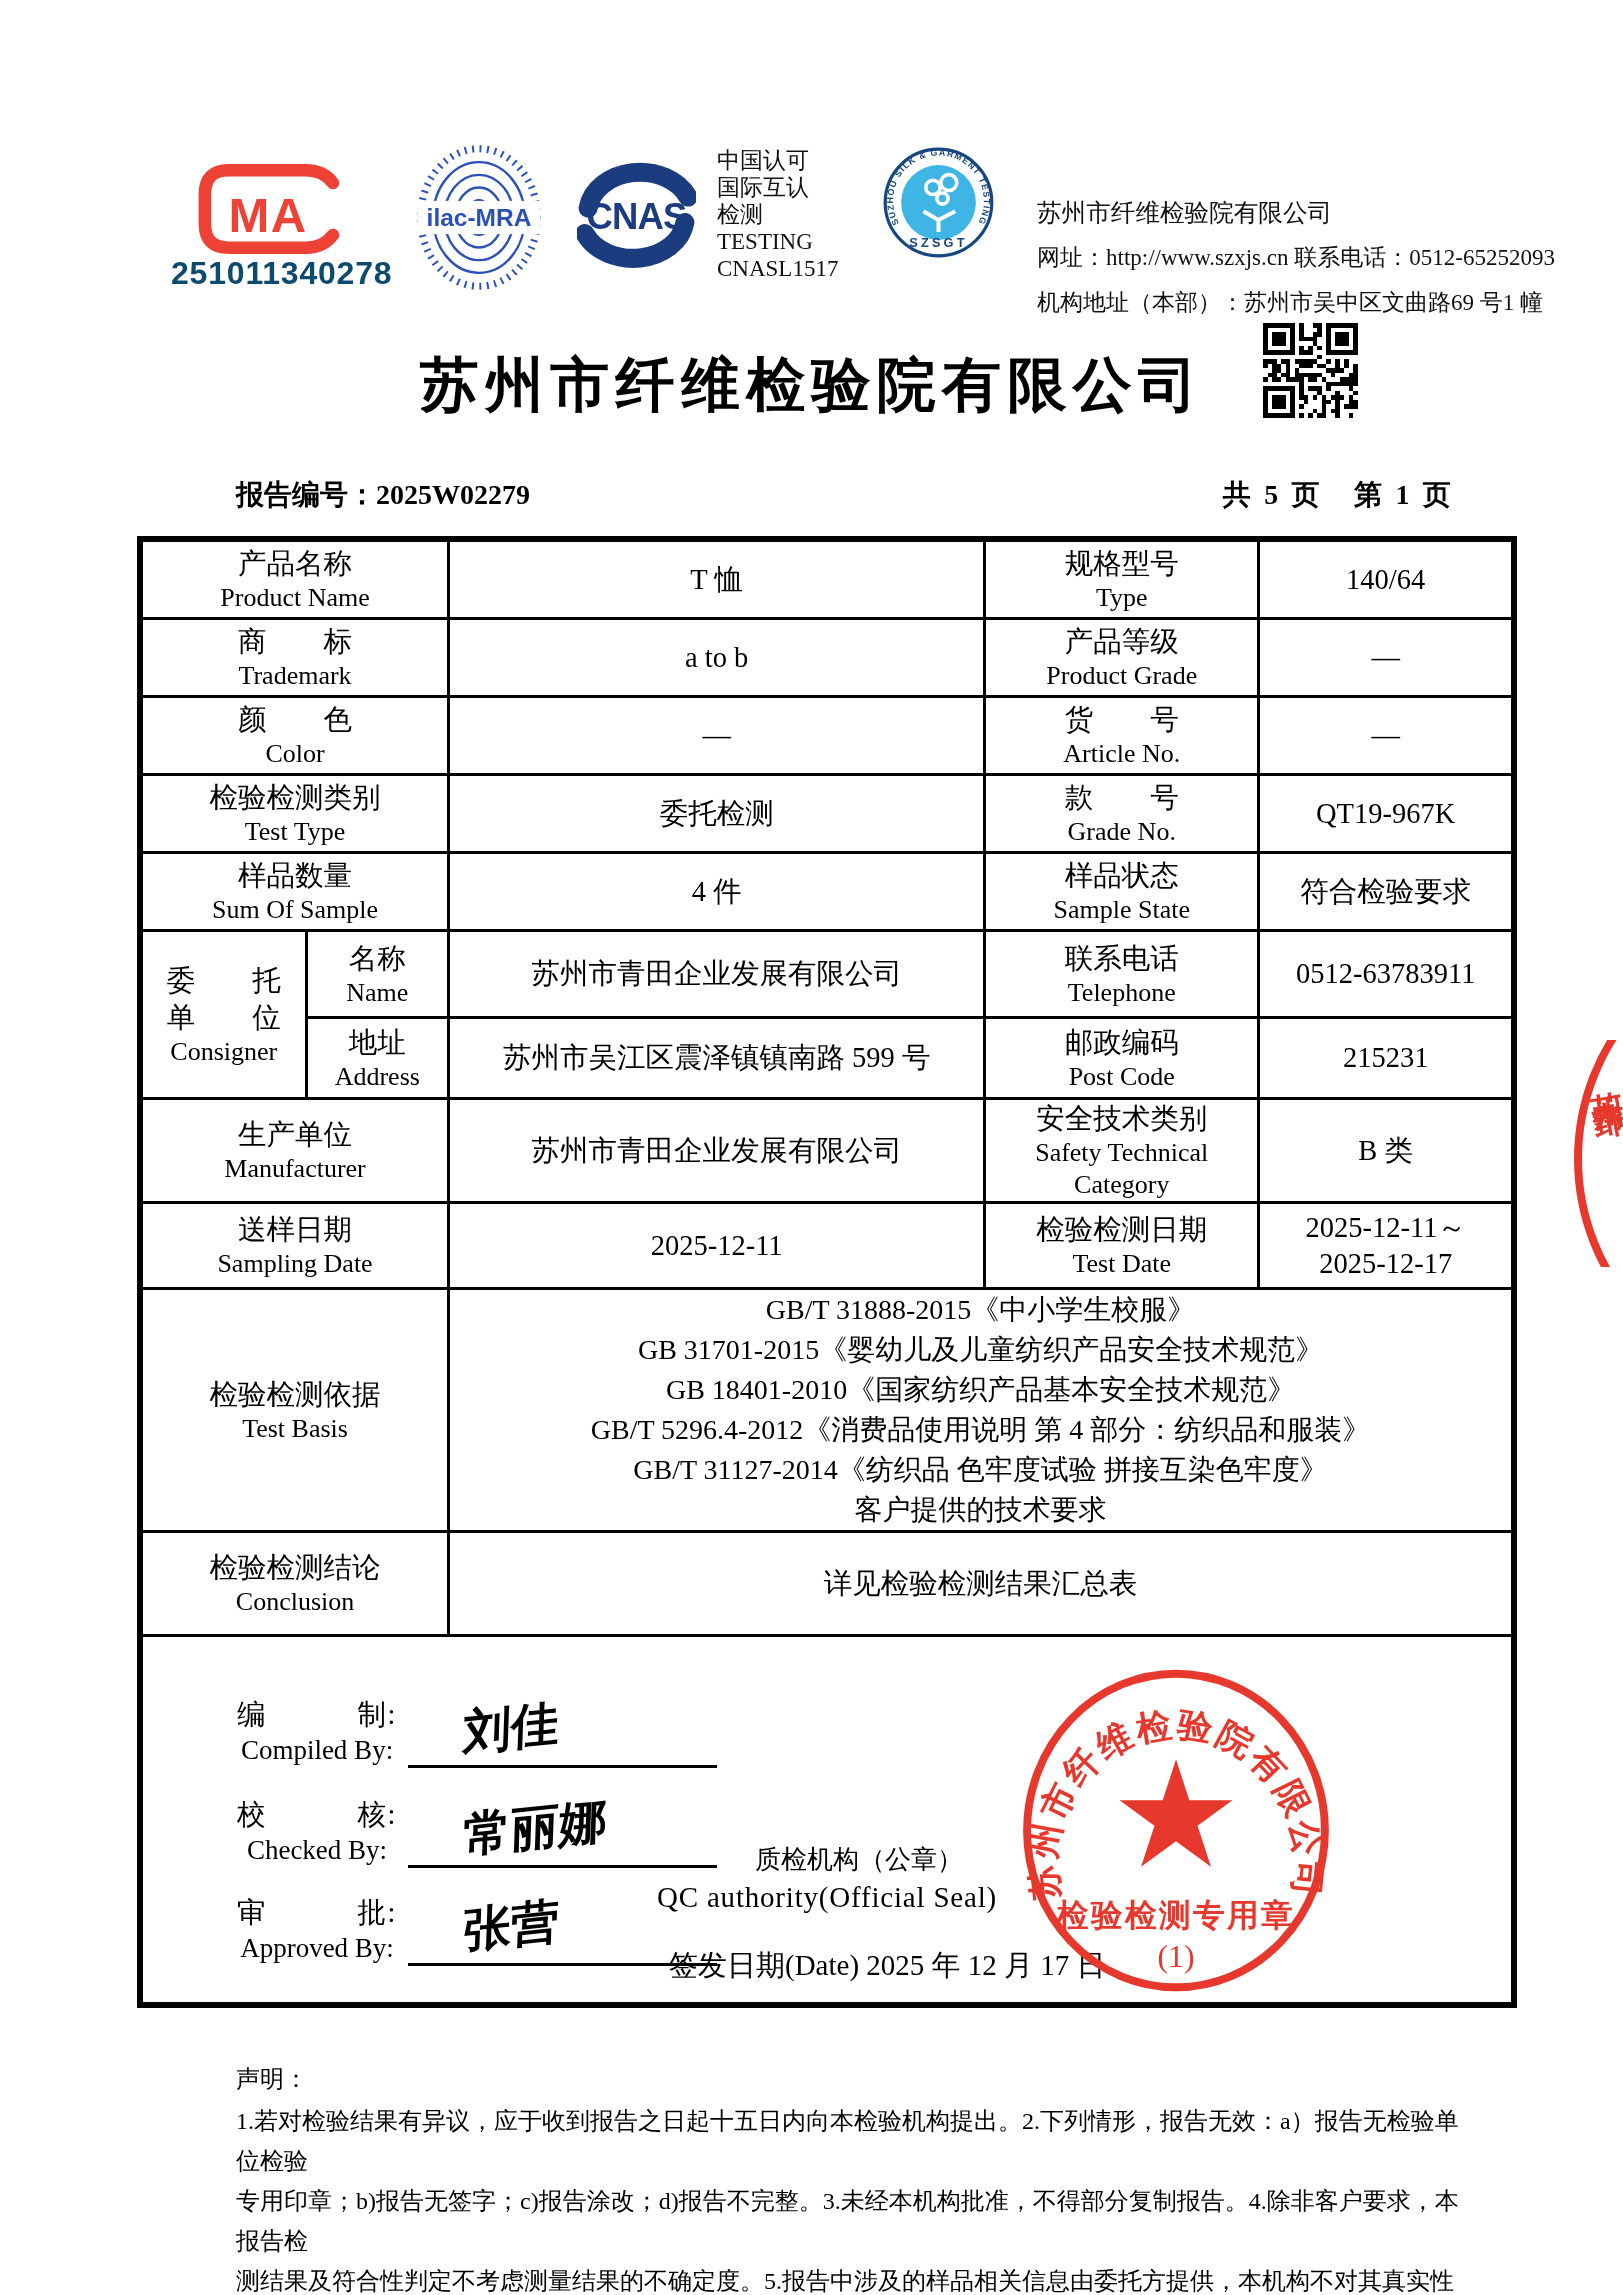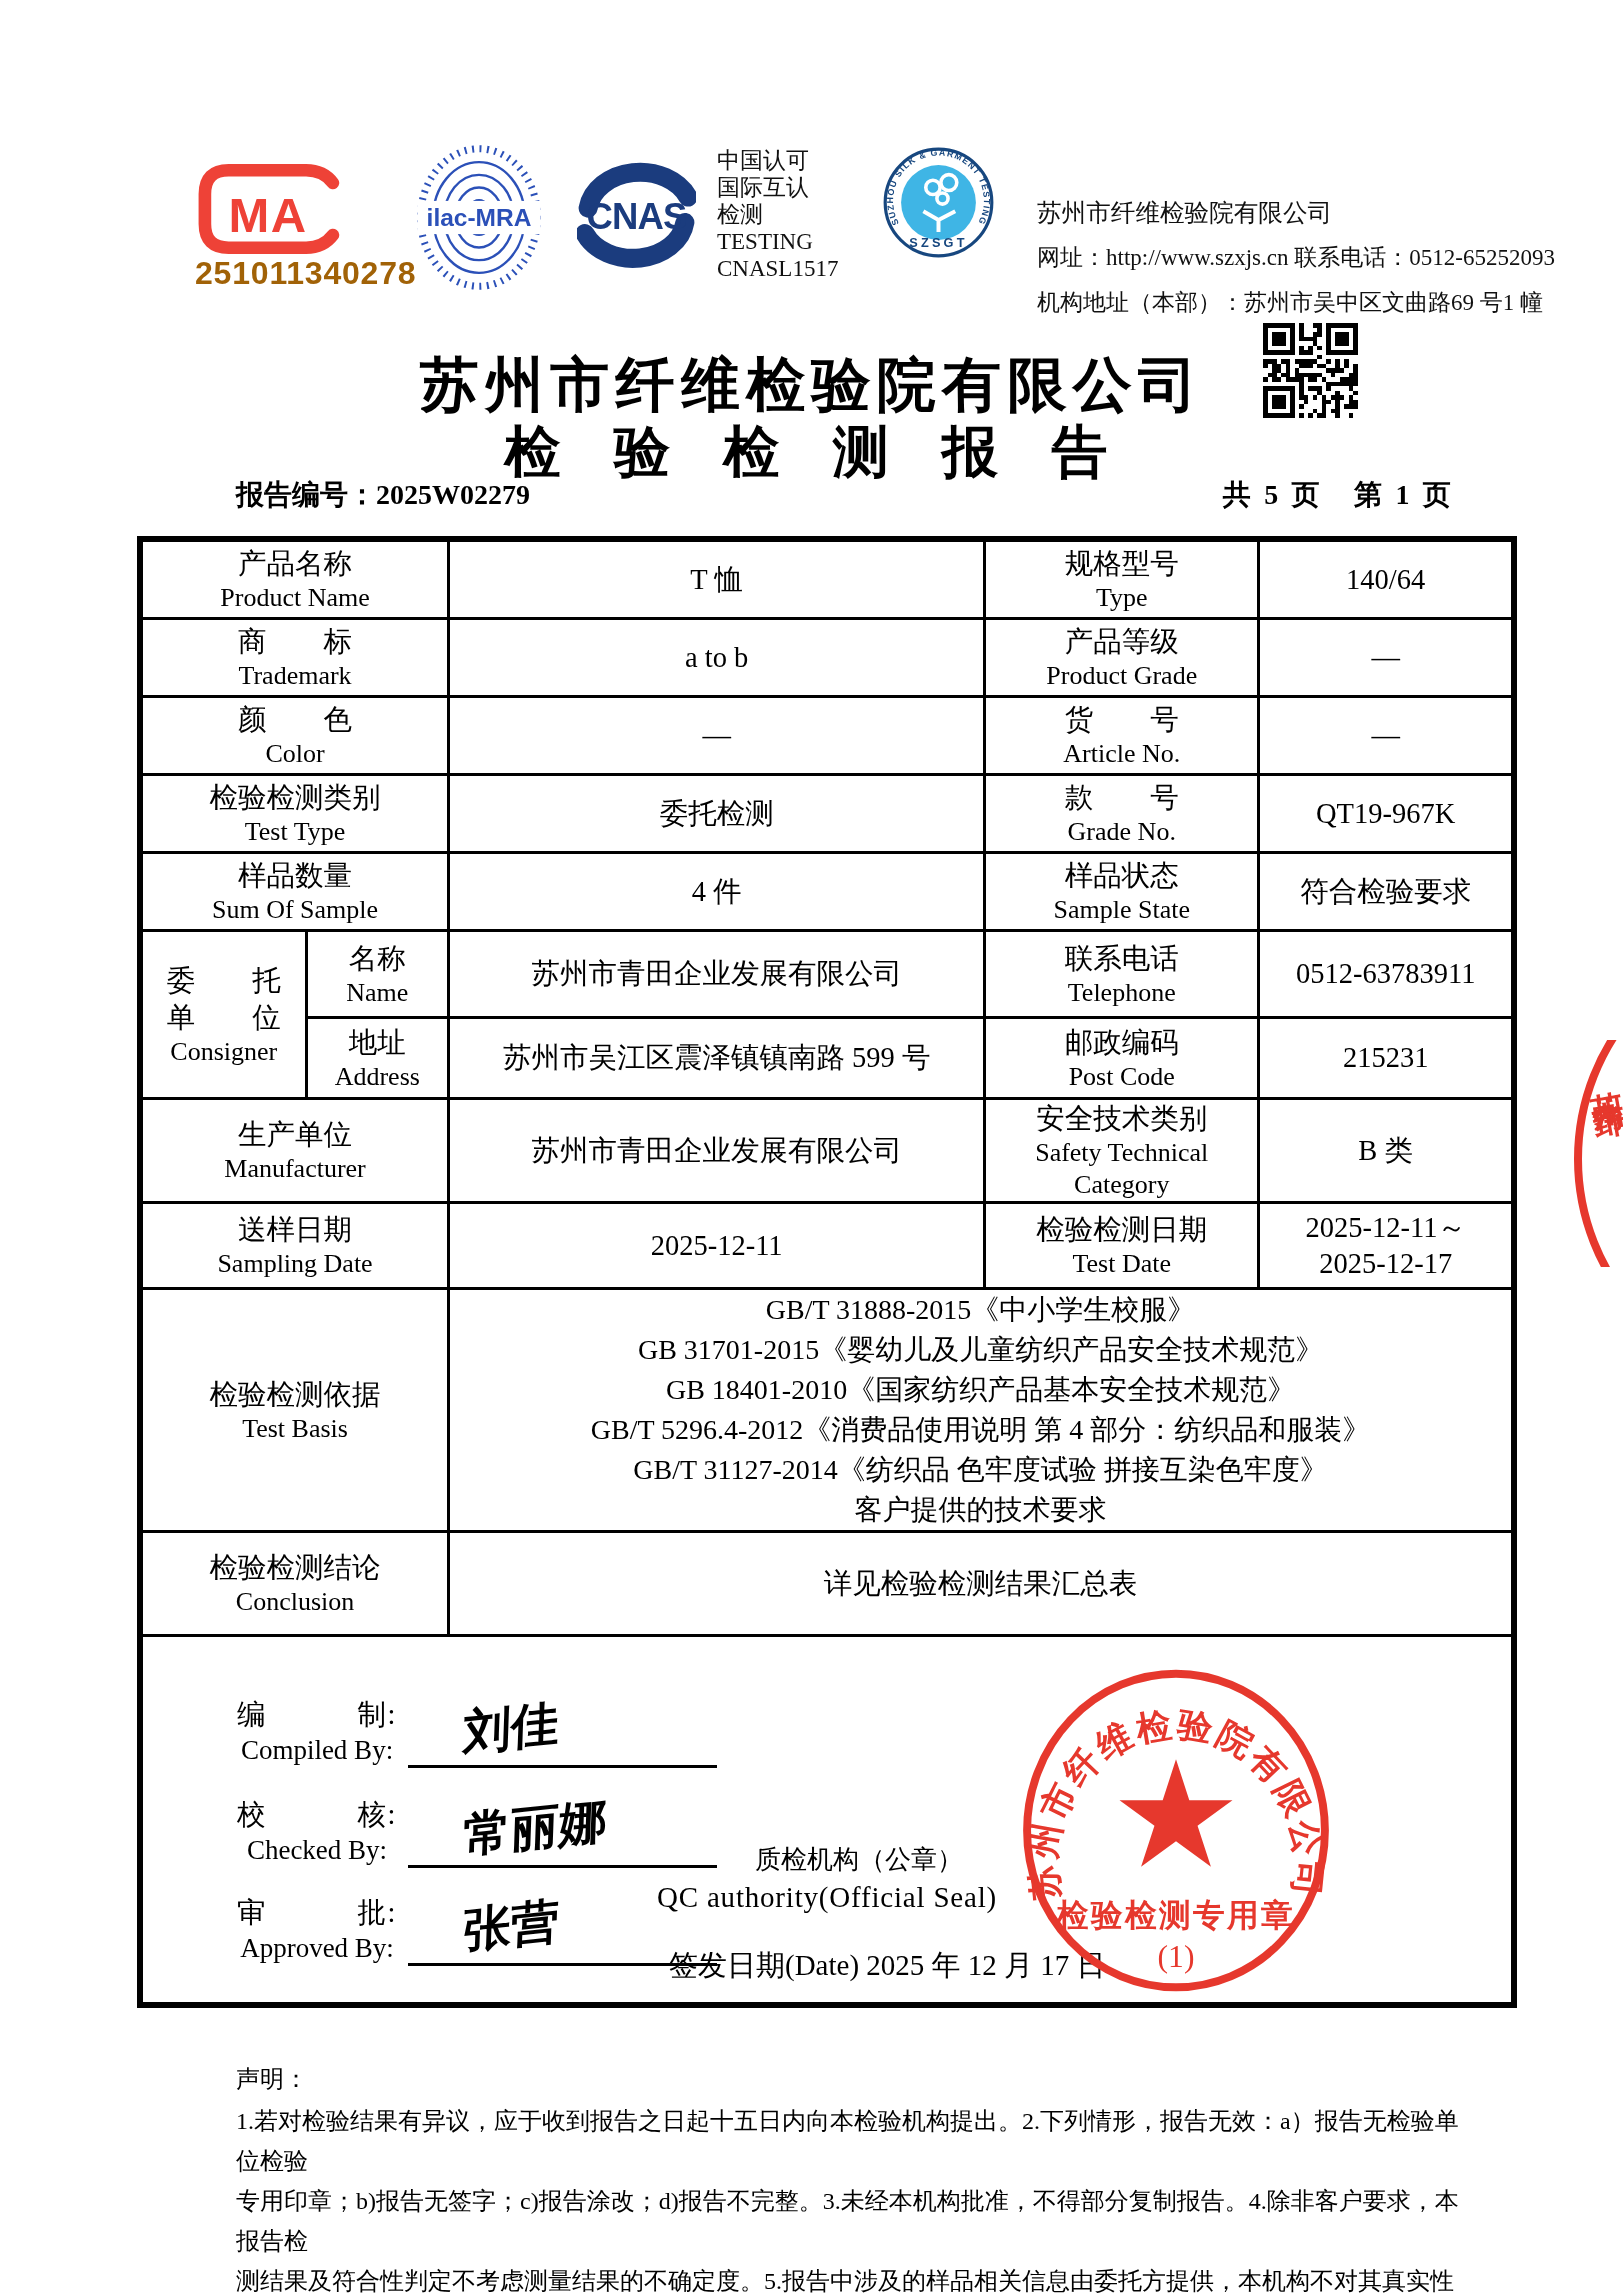--- a/index.html
+++ b/index.html
@@ -1,22 +1,22 @@
 <!DOCTYPE html>
 <html style="font-size:12.7px"><head>
 <meta charset="utf-8">
 <style>
   html,body{margin:0;padding:0;background:#888;}
   .page{position:relative;width:1623px;height:2295px;background:#ffffff;overflow:hidden;
         font-family:"Liberation Serif","DejaVu Serif",serif;color:#000;}
   .abs{position:absolute;}
 
   
-  .cma-number{position:absolute;left:195px;top:255px;font-family:"Liberation Sans","DejaVu Sans",sans-serif;
-              font-weight:bold;font-size:32px;color:#a16207;letter-spacing:0.8px;}
+  .cma-number{position:absolute;left:171px;top:255px;font-family:"Liberation Sans","DejaVu Sans",sans-serif;
+              font-weight:bold;font-size:32px;color:#0c4a6e;letter-spacing:0.8px;}
   .accred-col{position:absolute;left:717px;top:147px;font-size:23px;line-height:27px;color:#111;}
   .issuer-info{position:absolute;left:1037px;top:190px;font-size:23px;line-height:45px;color:#111;white-space:nowrap;}
   .issuer-info .first{font-size:24.6px;}
 
   
   .title-company{position:absolute;left:0;top:346px;width:1623px;text-align:center;
                  font-size:59px;font-weight:bold;letter-spacing:6.3px;}
   .title-report{position:absolute;left:0;top:415px;width:1623px;text-align:center;
                 font-size:56px;font-weight:bold;letter-spacing:11px;word-spacing:17.4px;}
   .report-meta{position:absolute;left:236px;top:476px;width:1219px;font-size:28px;font-weight:bold;}
@@ -253,21 +253,20 @@
         <rect x="14" y="0" width="7" height="7" fill="#000"></rect>
         <rect x="15" y="1" width="5" height="5" fill="#fff"></rect>
         <rect x="16" y="2" width="3" height="3" fill="#000"></rect>
         <rect x="0" y="14" width="7" height="7" fill="#000"></rect>
         <rect x="1" y="15" width="5" height="5" fill="#fff"></rect>
         <rect x="2" y="16" width="3" height="3" fill="#000"></rect>
       </g>
     </svg>
 
   <div class="title-company">苏州市纤维检验院有限公司</div>
-  <div class="title-report">检 验 检 测 报 告</div>
   <div class="report-meta">报告编号：2025W02279</div>
   <div class="report-pages">共 5 页　第 1 页</div>
 
   <div class="tablewrap">
   <table class="main">
     <colgroup>
       <col style="width:12%">
           <col style="width:10.4%">
           <col style="width:39.1%">
       <col style="width:20%">

